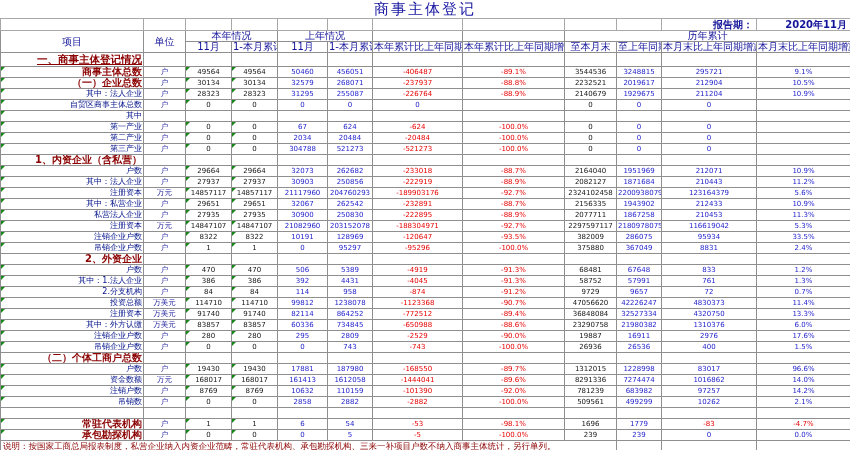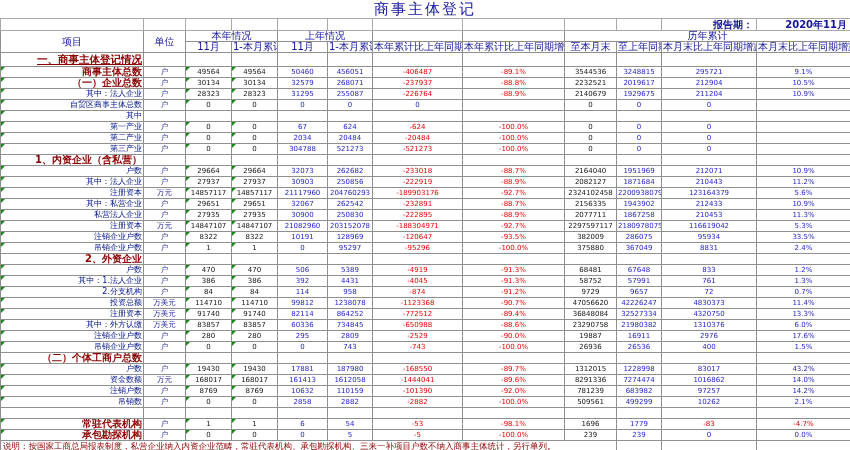--- a/index.html
+++ b/index.html
@@ -482,21 +482,21 @@
           <td class="unit">户</td>
           <td class="val k tri">19430</td>
           <td class="val k tri">19430</td>
           <td class="val b">17881</td>
           <td class="val b">187980</td>
           <td class="val r">-168550</td>
           <td class="val r">-89.7%</td>
           <td class="val k">1312015</td>
           <td class="val b">1228998</td>
           <td class="val b">83017</td>
-          <td class="val b">43.2%</td>
+          <td class="val b">96.6%</td>
         </tr>
         <tr>
           <td class="lbl plain ind2 tri">资金数额</td>
           <td class="unit">万元</td>
           <td class="val k tri">168017</td>
           <td class="val k tri">168017</td>
           <td class="val b">161413</td>
           <td class="val b">1612058</td>
           <td class="val r">-1444041</td>
           <td class="val r">-89.6%</td>

